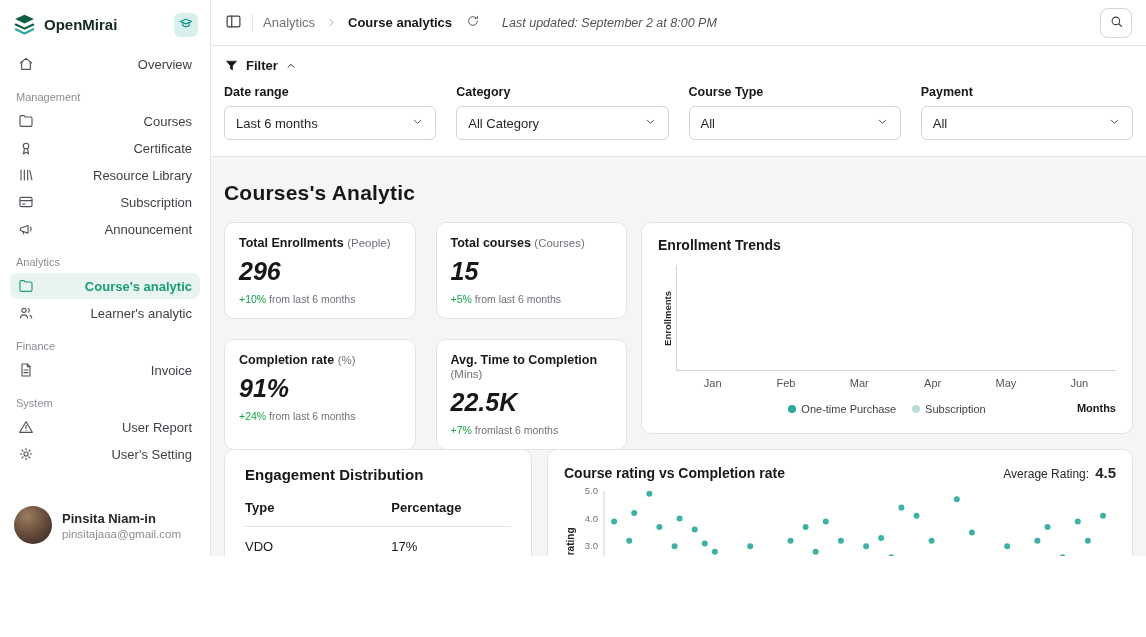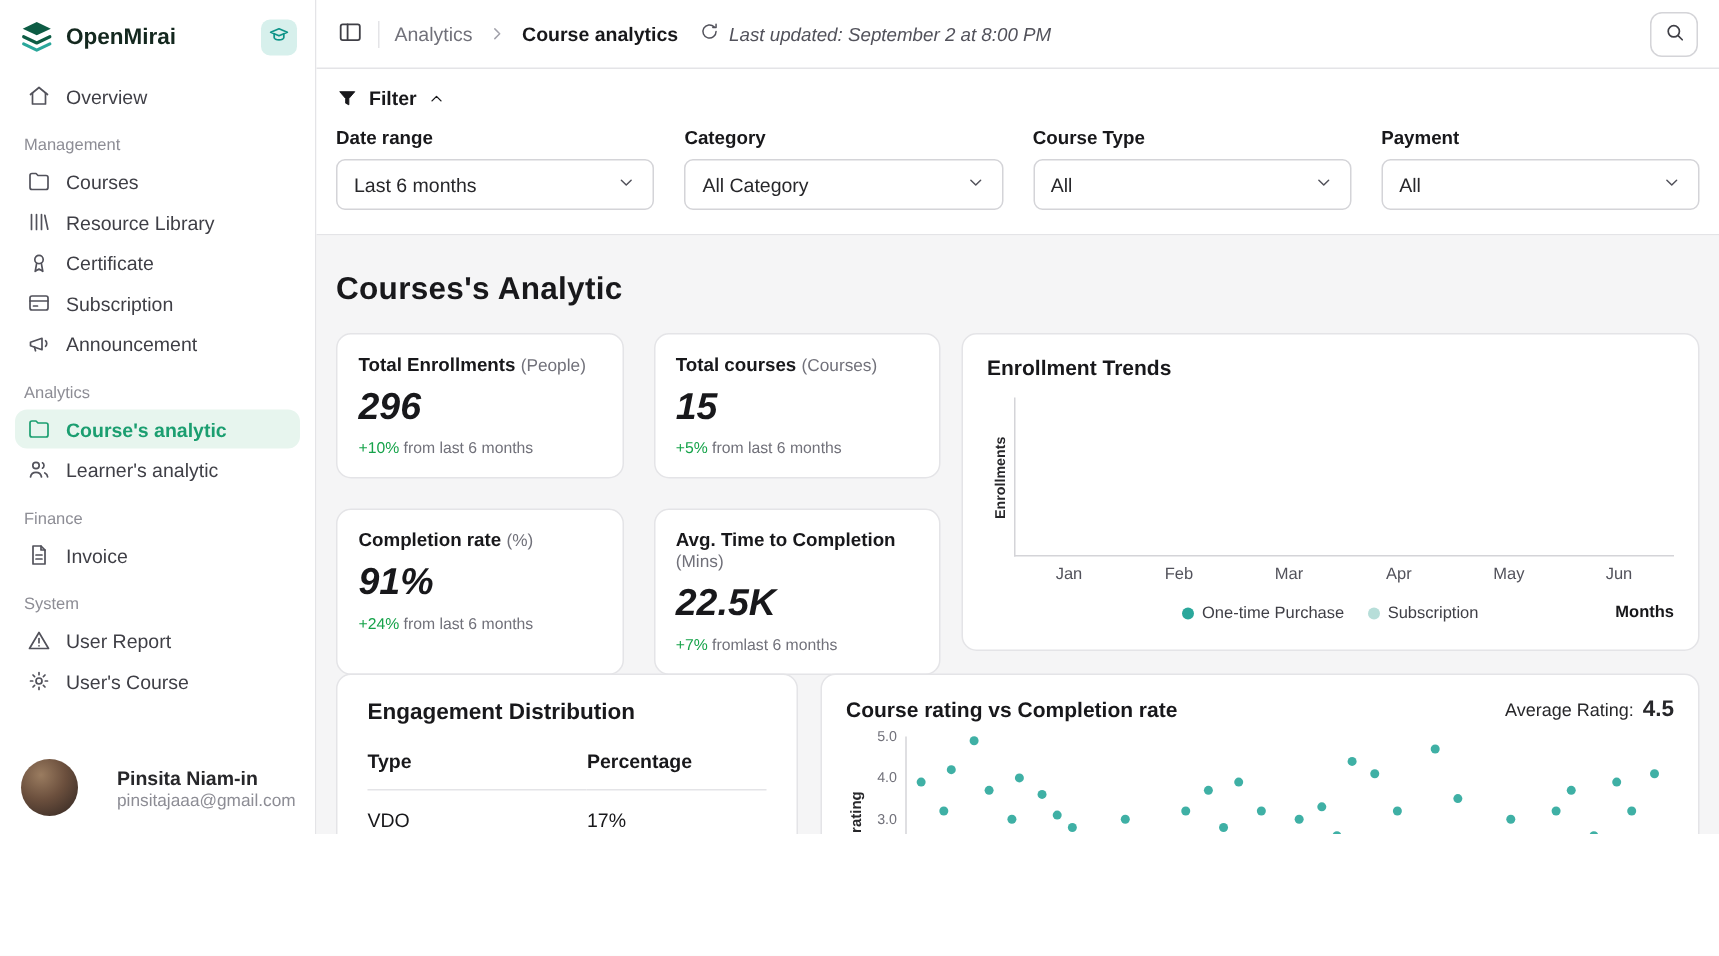--- a/index.html
+++ b/index.html
@@ -8,44 +8,44 @@
 
   
   .sidebar { width:211px; min-width:211px; border-right:1px solid #e4e4e7; display:flex; flex-direction:column; padding:10px 10px 12px; background:#fff; }
   .logo-row { display:flex; align-items:center; justify-content:space-between; padding:2px 2px 14px; }
   .logo { display:flex; align-items:center; gap:7px; font-size:15px; font-weight:700; color:#14281f; }
   .logo svg { display:block; }
   .mini-btn { width:24px; height:24px; border:none; border-radius:6px; background:#d7f0ec; color:#0d9488; display:flex; align-items:center; justify-content:center; cursor:pointer; }
   .mini-btn svg { width:14px; height:14px; fill:none; stroke:currentColor; stroke-width:2; stroke-linecap:round; stroke-linejoin:round; }
   .nav { flex:1; overflow:hidden; }
   .nav-section { font-size:11px; color:#8d8d95; margin:14px 6px 5px; }
-  .nav-item { display:flex; align-items:center; gap:10px; padding:5px 8px; border-radius:8px; font-size:13px; color:#3f3f46; cursor:pointer; margin-bottom:1px; }
+  .nav-item { display:flex; align-items:center; gap:10px; padding:5px 8px; border-radius:8px; font-size:13px; color:#3f3f46; cursor:pointer; margin-bottom:1px;text-align:right; }
   .nav-item .nav-icon { width:16px; height:16px; display:flex; align-items:center; color:#52525b; }
   .nav-item .nav-icon svg { width:16px; height:16px; fill:none; stroke:currentColor; stroke-width:1.7; stroke-linecap:round; stroke-linejoin:round; }
   .nav-item.active { background:#e7f5ee; color:#1b9e70; font-weight:600; }
   .nav-item.active .nav-icon { color:#1b9e70; }
   .nav-label { flex:1; }
   .nav-chevron { color:#71717a; display:flex; }
   .nav-chevron svg { width:13px; height:13px; fill:none; stroke:currentColor; stroke-width:1.7; stroke-linecap:round; stroke-linejoin:round; }
-  .user-row { display:flex; align-items:center; gap:26px; padding:8px 4px 0; }
+  .user-row { display:flex; align-items:center; gap:10px; padding:8px 4px 0; }
   .avatar { width:38px; height:38px; border-radius:50%; background:radial-gradient(circle at 35% 28%, #9a7c60 0%, #6b4f3d 45%, #2e2420 100%); flex:none; }
   .user-name { font-size:13px; font-weight:600; color:#27272a; }
   .user-email { font-size:11.5px; color:#8d8d95; margin-top:2px; }
 
   
   .main-col { flex:1; display:flex; flex-direction:column; min-width:0; }
   .topbar { height:46px; min-height:46px; border-bottom:1px solid #e4e4e7; display:flex; align-items:center; padding:0 14px; gap:10px; background:#fff; }
   .icon-plain { display:flex; align-items:center; color:#3f3f46; cursor:pointer; background:none; border:none; }
   .icon-plain svg { width:17px; height:17px; fill:none; stroke:currentColor; stroke-width:1.7; stroke-linecap:round; stroke-linejoin:round; }
   .tb-divider { width:1px; height:18px; background:#e4e4e7; }
   .crumb-parent { font-size:13px; color:#71717a; cursor:pointer; }
   .crumb-sep { color:#a1a1aa; display:flex; }
   .crumb-sep svg { width:13px; height:13px; fill:none; stroke:currentColor; stroke-width:1.8; stroke-linecap:round; stroke-linejoin:round; }
   .crumb-current { font-size:13px; font-weight:700; color:#18181b; }
-  .updated { display:flex; align-items:center; gap:6px; color:#52525b; font-size:12.5px; font-style:italic; margin-left:4px; }
+  .updated { display:flex; align-items:center; gap:22px; color:#52525b; font-size:12.5px; font-style:italic; margin-left:4px; }
   .updated svg { width:14px; height:14px; fill:none; stroke:currentColor; stroke-width:1.7; stroke-linecap:round; stroke-linejoin:round; }
   .search-btn { margin-left:auto; width:32px; height:30px; border:1px solid #d4d4d8; border-radius:8px; background:#fff; display:flex; align-items:center; justify-content:center; color:#3f3f46; cursor:pointer; }
   .search-btn svg { width:15px; height:15px; fill:none; stroke:currentColor; stroke-width:1.8; stroke-linecap:round; stroke-linejoin:round; }
 
   
   .filterbar { border-bottom:1px solid #e4e4e7; padding:12px 13px 16px; background:#fff; }
   .filter-head { display:flex; align-items:center; gap:7px; cursor:pointer; width:max-content; }
   .filter-head svg.funnel { width:15px; height:15px; fill:#18181b; stroke:#18181b; stroke-width:1; stroke-linejoin:round; }
   .filter-title { font-size:13px; font-weight:700; }
   .filter-head svg.chev { width:12px; height:12px; fill:none; stroke:#18181b; stroke-width:1.8; stroke-linecap:round; stroke-linejoin:round; }
@@ -141,34 +141,34 @@
           <span class="nav-icon">
             <svg viewBox="0 0 24 24">
               <path d="M3 7V6a2 2 0 0 1 2-2h4l2 2h8a2 2 0 0 1 2 2v10a2 2 0 0 1-2 2H5a2 2 0 0 1-2-2V7z"></path>
             </svg>
           </span>
           <span class="nav-label">Courses</span>
         </div>
         <div class="nav-item">
           <span class="nav-icon">
             <svg viewBox="0 0 24 24">
+              <circle cx="12" cy="9" r="4.2"></circle>
+              <path d="M9.7 12.6L8.2 20.8l3.8-2.3 3.8 2.3-1.5-8.2"></path>
+            </svg>
+          </span>
+          <span class="nav-label">Certificate</span>
+        </div>
+        <div class="nav-item">
+          <span class="nav-icon">
+            <svg viewBox="0 0 24 24">
               <path d="M4.5 4.5v15M9.5 4.5v15M14.5 4.5v15"></path>
               <path d="M17.8 5.3l3 13.9"></path>
             </svg>
           </span>
           <span class="nav-label">Resource Library</span>
-        </div>
-        <div class="nav-item">
-          <span class="nav-icon">
-            <svg viewBox="0 0 24 24">
-              <circle cx="12" cy="9" r="4.2"></circle>
-              <path d="M9.7 12.6L8.2 20.8l3.8-2.3 3.8 2.3-1.5-8.2"></path>
-            </svg>
-          </span>
-          <span class="nav-label">Certificate</span>
         </div>
         <div class="nav-item">
           <span class="nav-icon">
             <svg viewBox="0 0 24 24">
               <rect x="3" y="5" width="18" height="14" rx="2"></rect>
               <path d="M3 10h18"></path>
               <path d="M6.5 15h4"></path>
             </svg>
           </span>
           <span class="nav-label">Subscription</span>
@@ -225,21 +225,21 @@
           </span>
           <span class="nav-label">User Report</span>
         </div>
         <div class="nav-item">
           <span class="nav-icon">
             <svg viewBox="0 0 24 24">
               <circle cx="12" cy="12" r="3"></circle>
               <path d="M12 3.5v2.2M12 18.3v2.2M3.5 12h2.2M18.3 12h2.2M6 6l1.6 1.6M16.4 16.4L18 18M18 6l-1.6 1.6M7.6 16.4L6 18"></path>
             </svg>
           </span>
-          <span class="nav-label">User's Course</span>
+          <span class="nav-label">User's Setting</span>
         </div>
       </nav>
     <div class="user-row">
       <div class="avatar"></div>
       <div>
         <div class="user-name">Pinsita Niam-in</div>
         <div class="user-email">pinsitajaaa@gmail.com</div>
       </div>
     </div>
   </aside>

